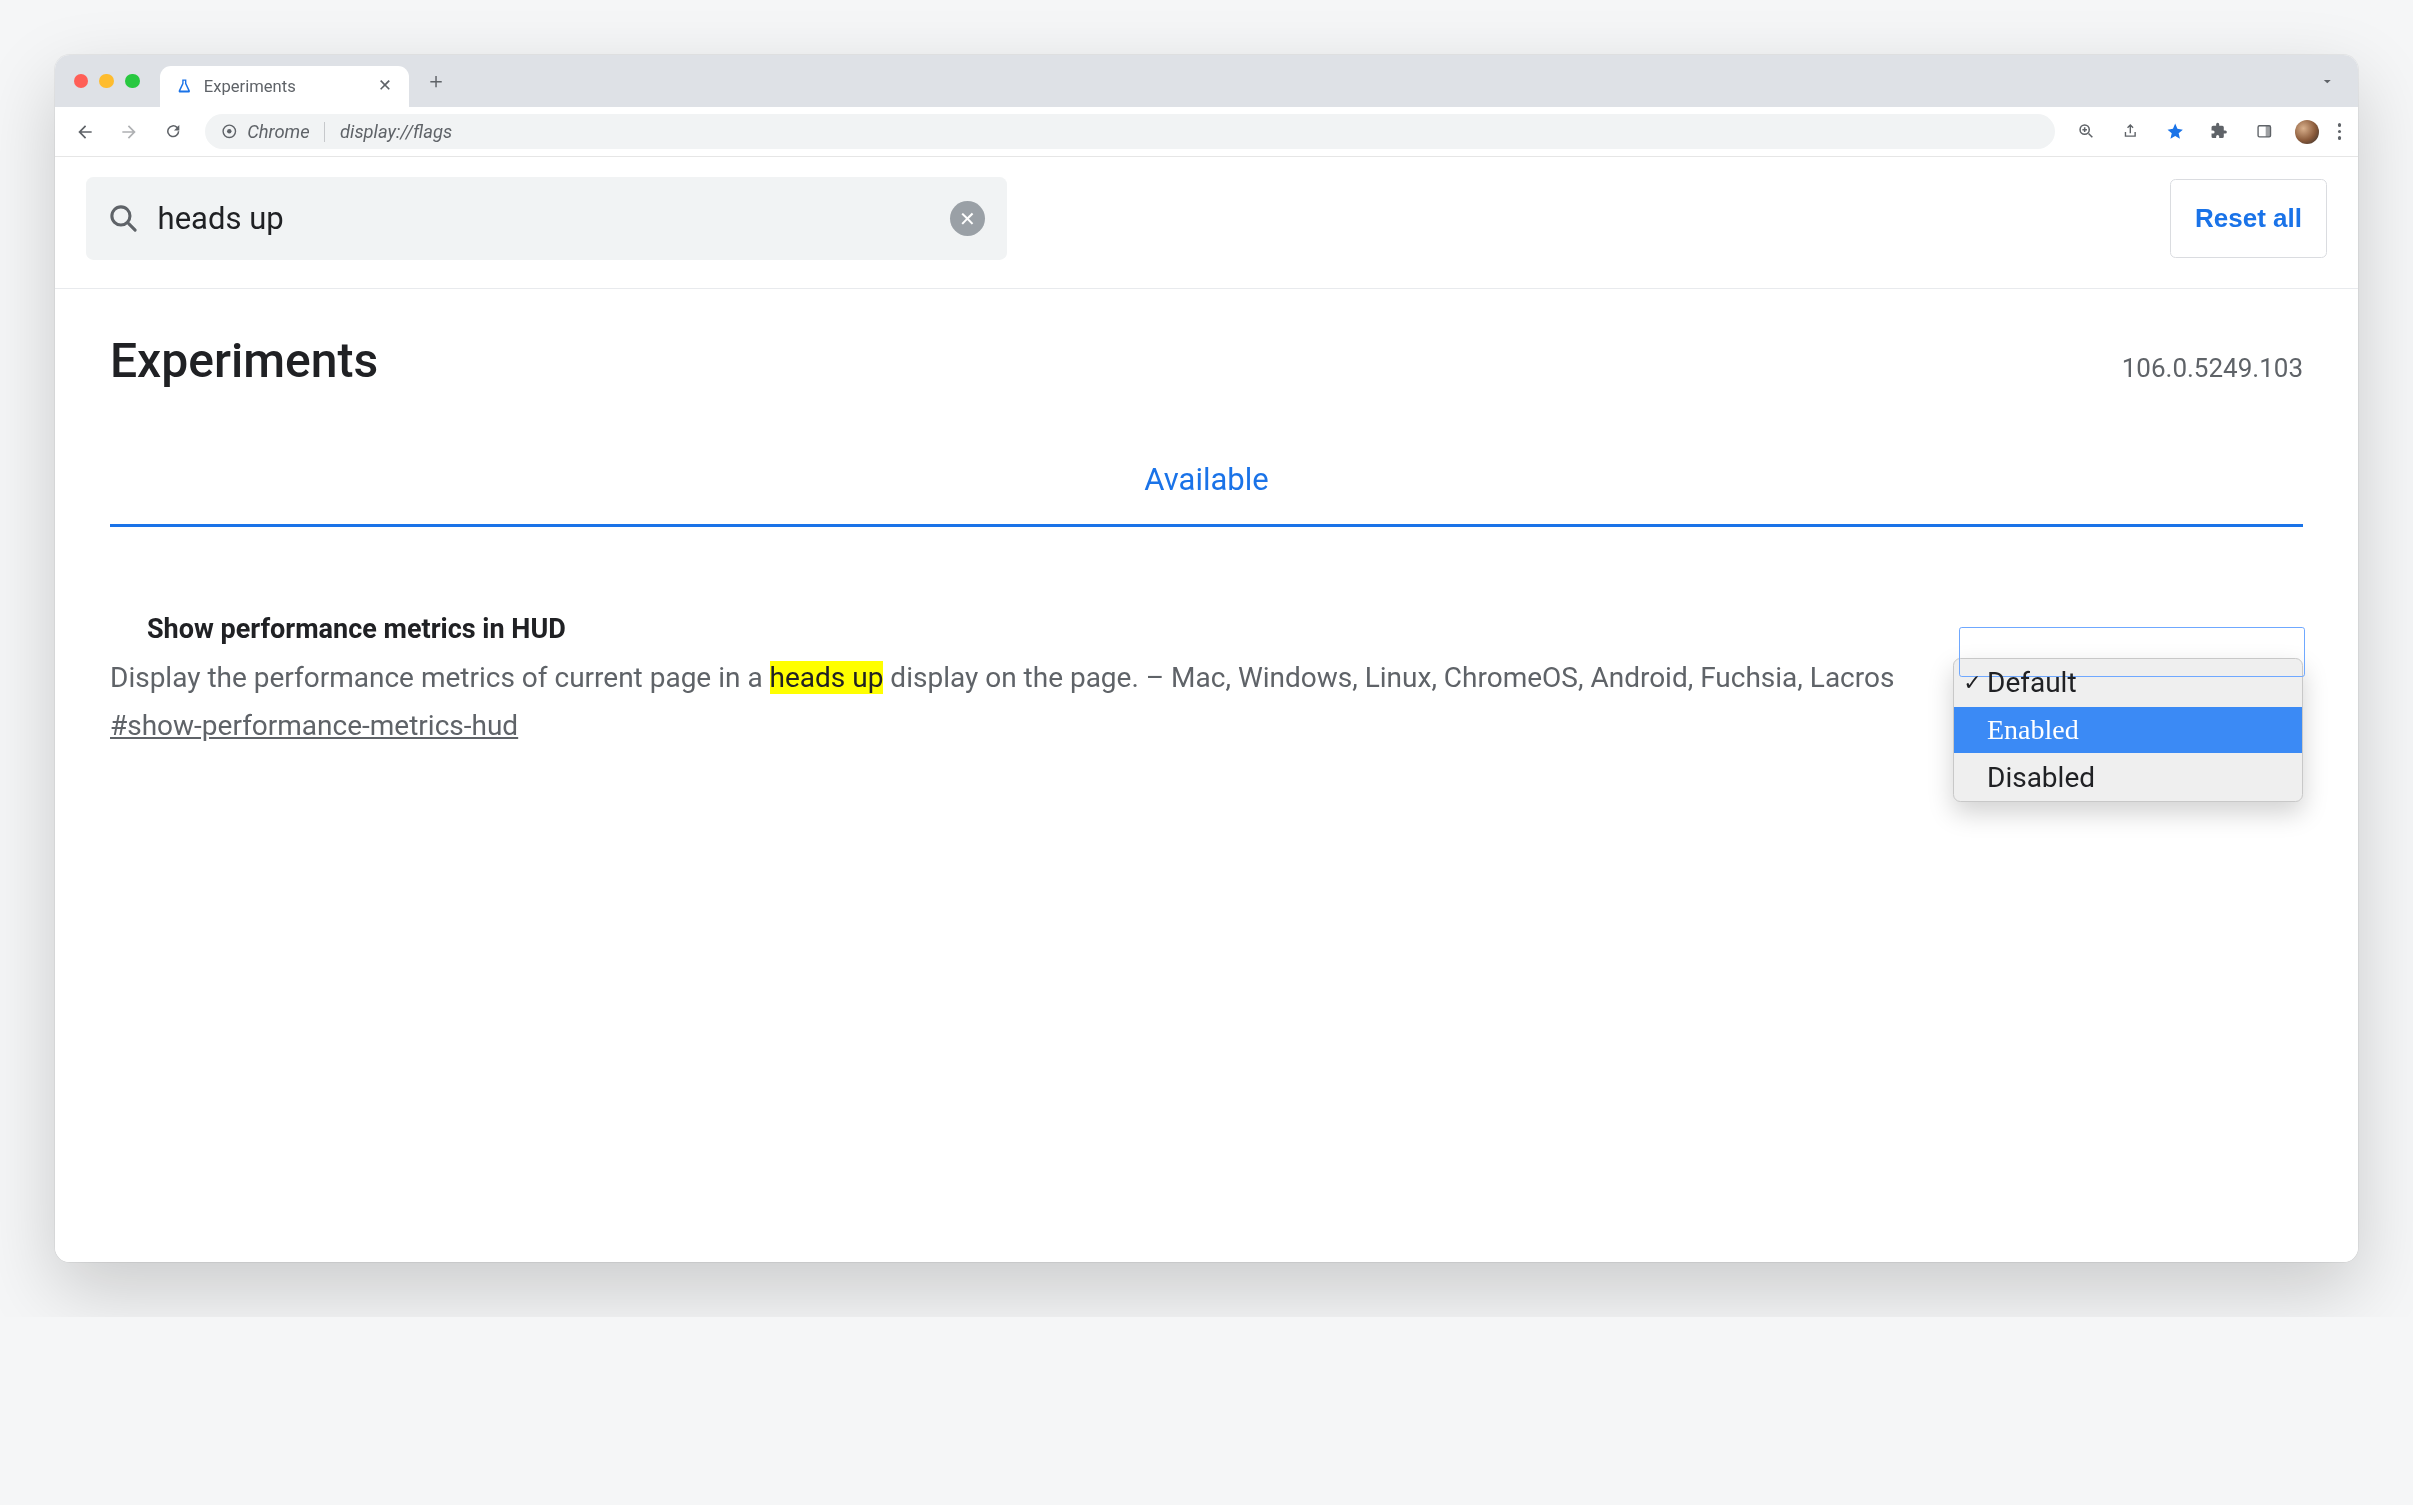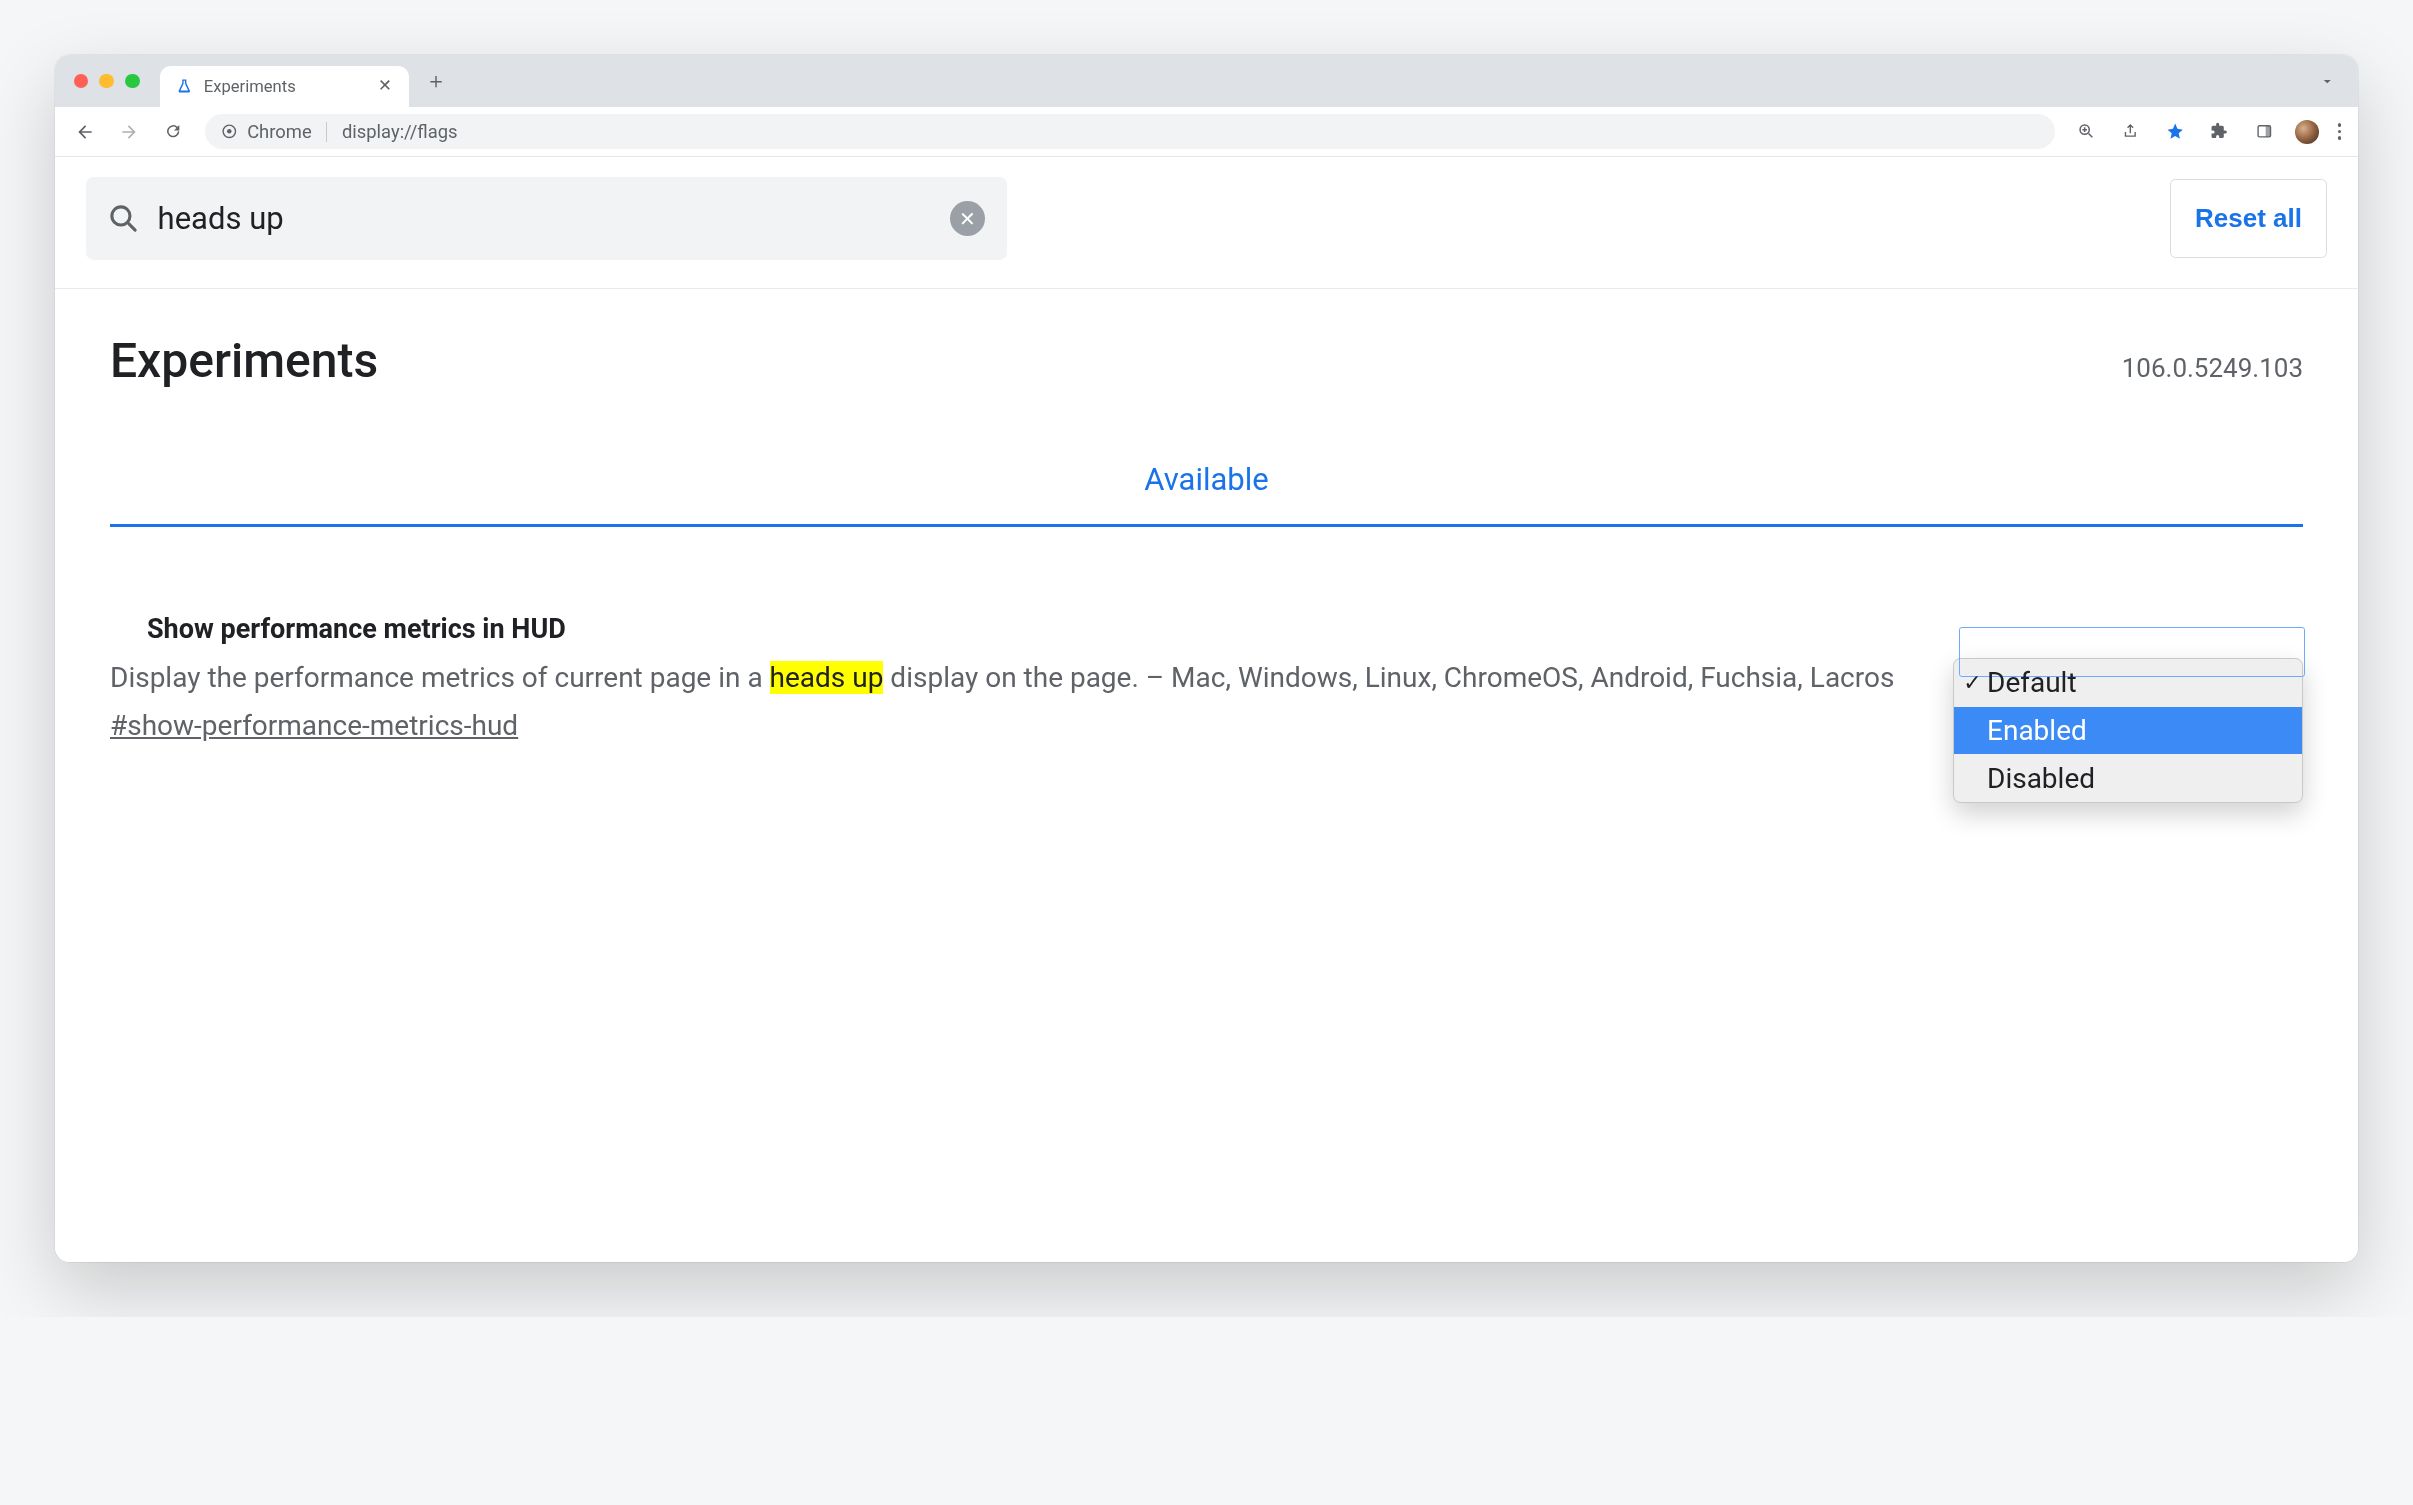--- a/index.html
+++ b/index.html
@@ -90,20 +90,21 @@
 
   
   .toolbar {
     display: flex;
     align-items: center;
     height: 50px;
     gap: 18.4px;
     padding: 0 16.6px;
     background: white;
     border-bottom: 0.9px solid #e6e6e6;
+    font-style: italic;
   }
   .tb-icon {
     color: var(--gray-text);
     display: flex;
     align-items: center;
     justify-content: center;
     width: 26px; height: 26px;
   }
   .omnibox {
     flex: 1;
@@ -289,20 +290,21 @@
   }
   .dropdown .opt.checked::before {
     content: "✓";
     position: absolute;
     left: 9.2px;
     font-size: 22px;
   }
   .dropdown .opt.hover {
     background: var(--select-blue);
     color: white;
+    font-family: Liberation Serif, serif;
   }
 
   
   svg { display: block; }
 </style>
 </head>
 <body>
 
 <div class="window">
 

